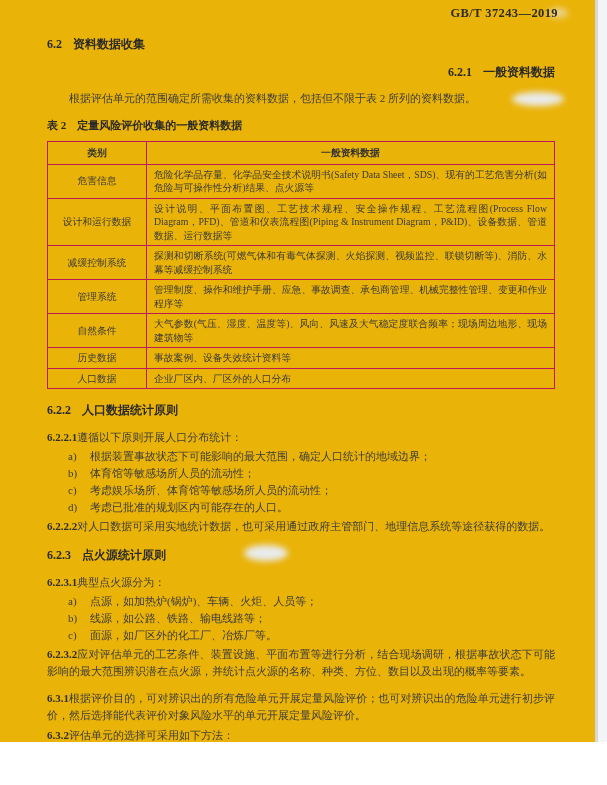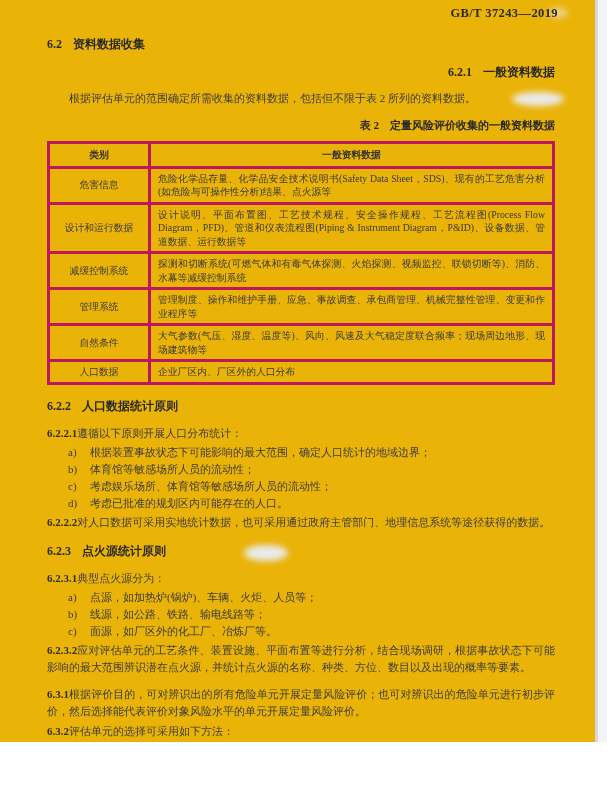--- a/index.html
+++ b/index.html
@@ -55,32 +55,32 @@
   p{margin:0;}
   .para{text-align:justify;}
   .indent{margin-top:9px;text-indent:2em;}
   .pnum{font-weight:bold;color:#2e2e2e;}
   .mt10{margin-top:10px;}
   .mt3{margin-top:3px;}
   .mt2{margin-top:2px;}
 
   .caption{
     margin-top:10px;
-    text-align:right;font-weight:bold;font-size:11px;color:#2a2a2a;
+    text-align:left;font-weight:bold;font-size:11px;color:#2a2a2a;
   }
   table.datatable{
     margin-top:7px;
     width:100%;
     border-collapse:collapse;
     font-size:9.8px;line-height:13.5px;
     color:#3a3a3a;
     border:1.5px solid #474747;
   }
   table.datatable th,table.datatable td{
-    border:3px solid #be185d;
+    border:1px solid #be185d;
     padding:3px 7px;
     vertical-align:middle;
   }
   table.datatable th{
     font-weight:bold;text-align:center;color:#333;
     padding:4px 6px;
   }
   td.cat{width:84px;text-align:center;}
   td.val{text-align:justify;}
 
@@ -146,20 +146,24 @@
         </tr>
         <tr>
           <td class="cat">管理系统</td>
           <td class="val">管理制度、操作和维护手册、应急、事故调查、承包商管理、机械完整性管理、变更和作业程序等</td>
         </tr>
         <tr>
           <td class="cat">自然条件</td>
           <td class="val">大气参数(气压、湿度、温度等)、风向、风速及大气稳定度联合频率；现场周边地形、现场建筑物等</td>
         </tr>
         <tr>
+          <td class="cat">历史数据</td>
+          <td class="val">事故案例、设备失效统计资料等</td>
+        </tr>
+        <tr>
           <td class="cat">人口数据</td>
           <td class="val">企业厂区内、厂区外的人口分布</td>
         </tr>
       </tbody>
     </table>
 
     <h2 class="h h622">
       <span class="hnum">6.2.2</span><span>人口数据统计原则</span>
     </h2>
 

